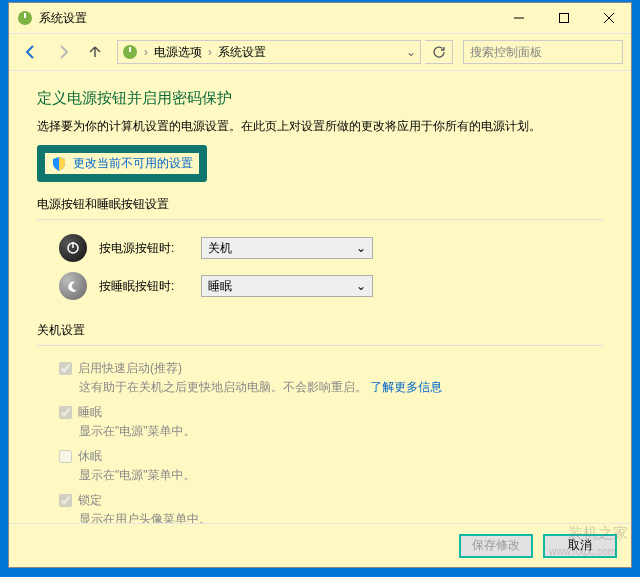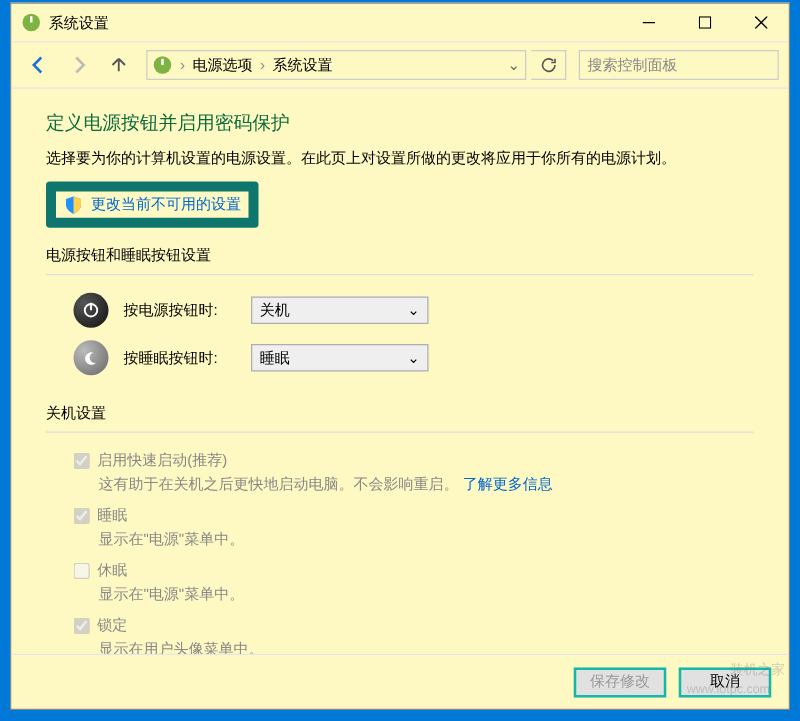--- a/index.html
+++ b/index.html
@@ -24,30 +24,30 @@
 .changelink{display:flex;align-items:center;gap:6px;border:8px solid #0f766e;border-radius:3px;padding:2px 6px;width:fit-content;margin-bottom:14px}
 .changelink span{color:#0066cc}
 .section-title{margin:10px 0 6px 0}
 .hr{height:1px;background:#ddd;margin:4px 0 14px 0}
 .row{display:flex;align-items:center;gap:12px;margin:10px 0 10px 22px}
 .row .lbl{width:90px}
 .circleicon{width:28px;height:28px;border-radius:50%;display:flex;align-items:center;justify-content:center}
 .ci-power{background:radial-gradient(circle at 30% 30%,#555,#111)}
 .ci-sleep{background:radial-gradient(circle at 30% 30%,#bbb,#666)}
 .circleicon svg{width:14px;height:14px}
-.sel{width:142px;height:22px;border:1px solid #adadad;background:#efefef;padding:0 6px;display:flex;align-items:center;justify-content:space-between}
+.sel{width:172px;height:22px;border:1px solid #adadad;background:#efefef;padding:0 6px;display:flex;align-items:center;justify-content:space-between}
 .chk{display:flex;align-items:flex-start;gap:6px;margin:8px 0 2px 22px;color:#888}
 .chk input{margin-top:2px}
 .chk.dim{color:#888}
 .subtxt{margin:2px 0 6px 42px;color:#888}
 .subtxt a{color:#0066cc;text-decoration:none}
 .footer{height:44px;border-top:1px solid #e5e5e5;display:flex;align-items:center;justify-content:flex-end;padding:0 14px;gap:10px}
 .btn{min-width:74px;height:24px;border:2px solid #14b8a6;background:#e1e1e1;display:flex;align-items:center;justify-content:center}
 .btn.dis{color:#9a9a9a}
-.wm{position:absolute;right:12px;bottom:34px;color:rgba(120,120,120,.35);font-size:11px;pointer-events:none}
+.wm{position:absolute;right:12px;bottom:34px;color:rgba(120,120,120,.35);font-size:15px;pointer-events:none}
 .wm2{position:absolute;right:24px;bottom:20px;color:rgba(120,120,120,.35);font-size:10px;pointer-events:none}
 </style>
 </head>
 <body>
 
 <div class="window">
 
   <div class="titlebar">
     <svg class="ico" viewBox="0 0 16 16">
         <circle cx="8" cy="8" r="7" fill="#7cb342"></circle>

